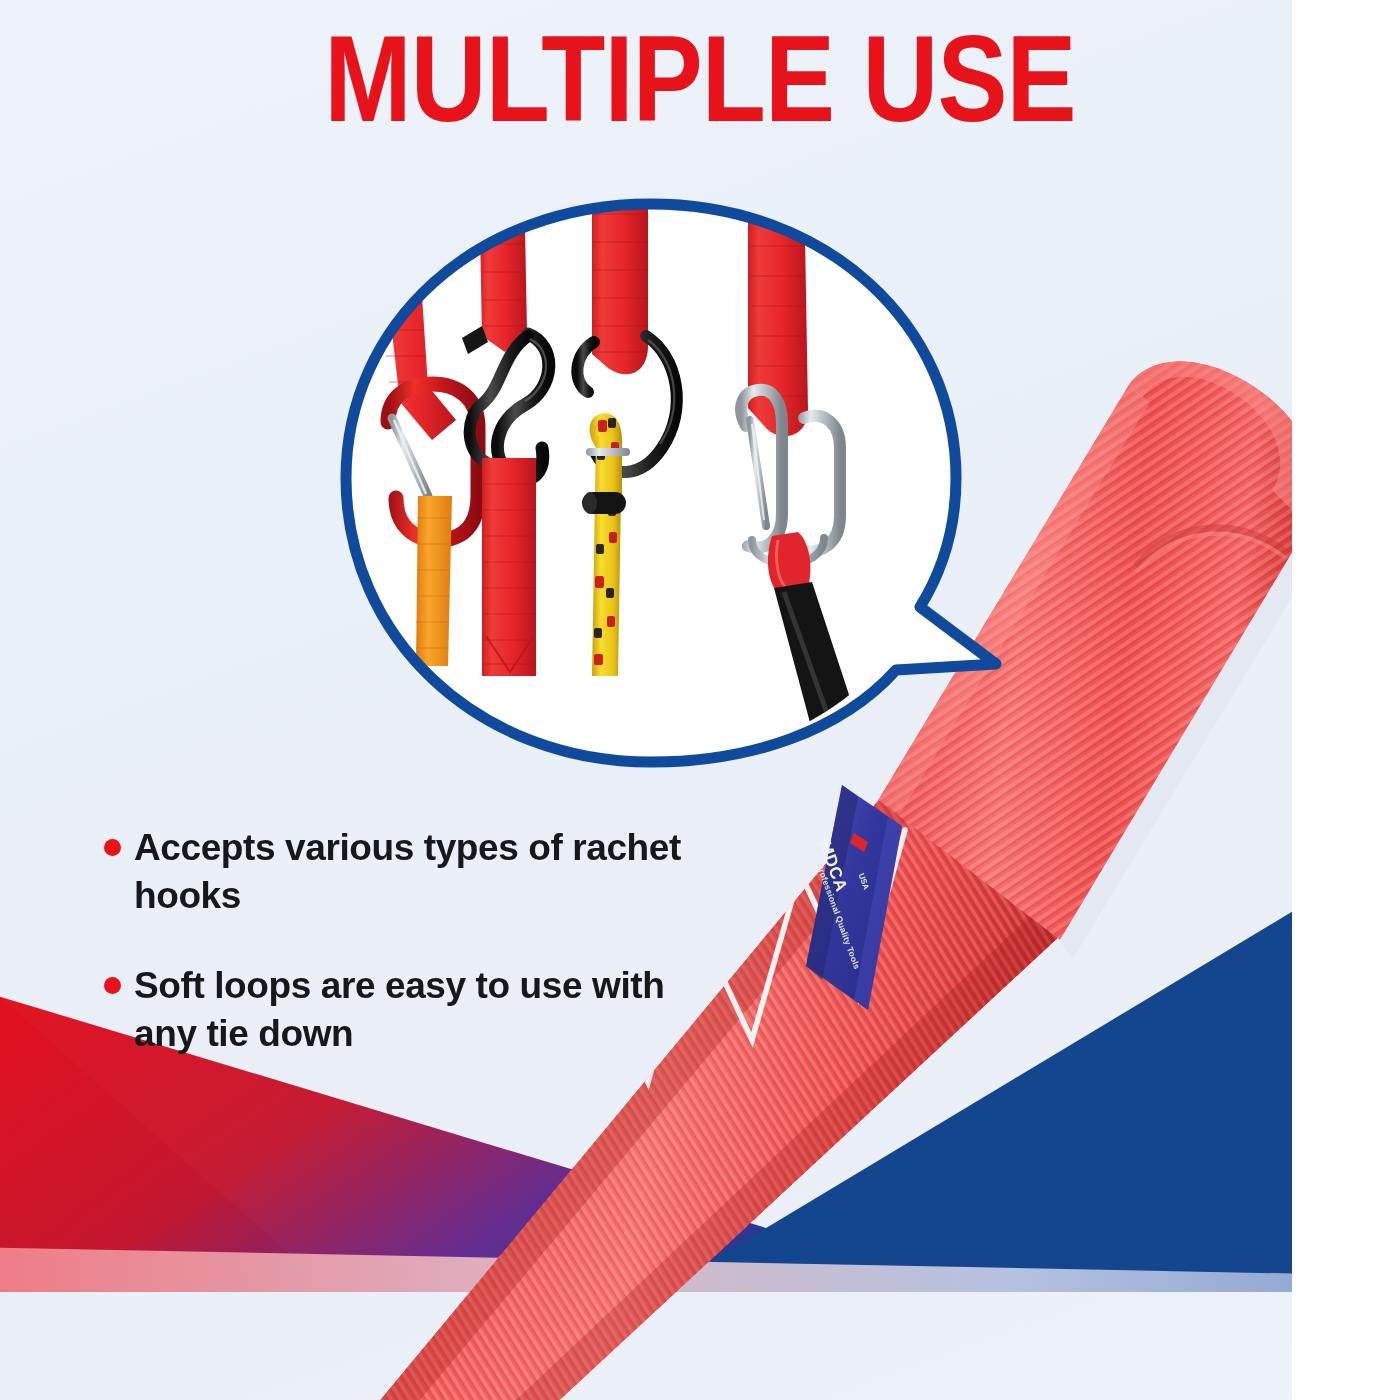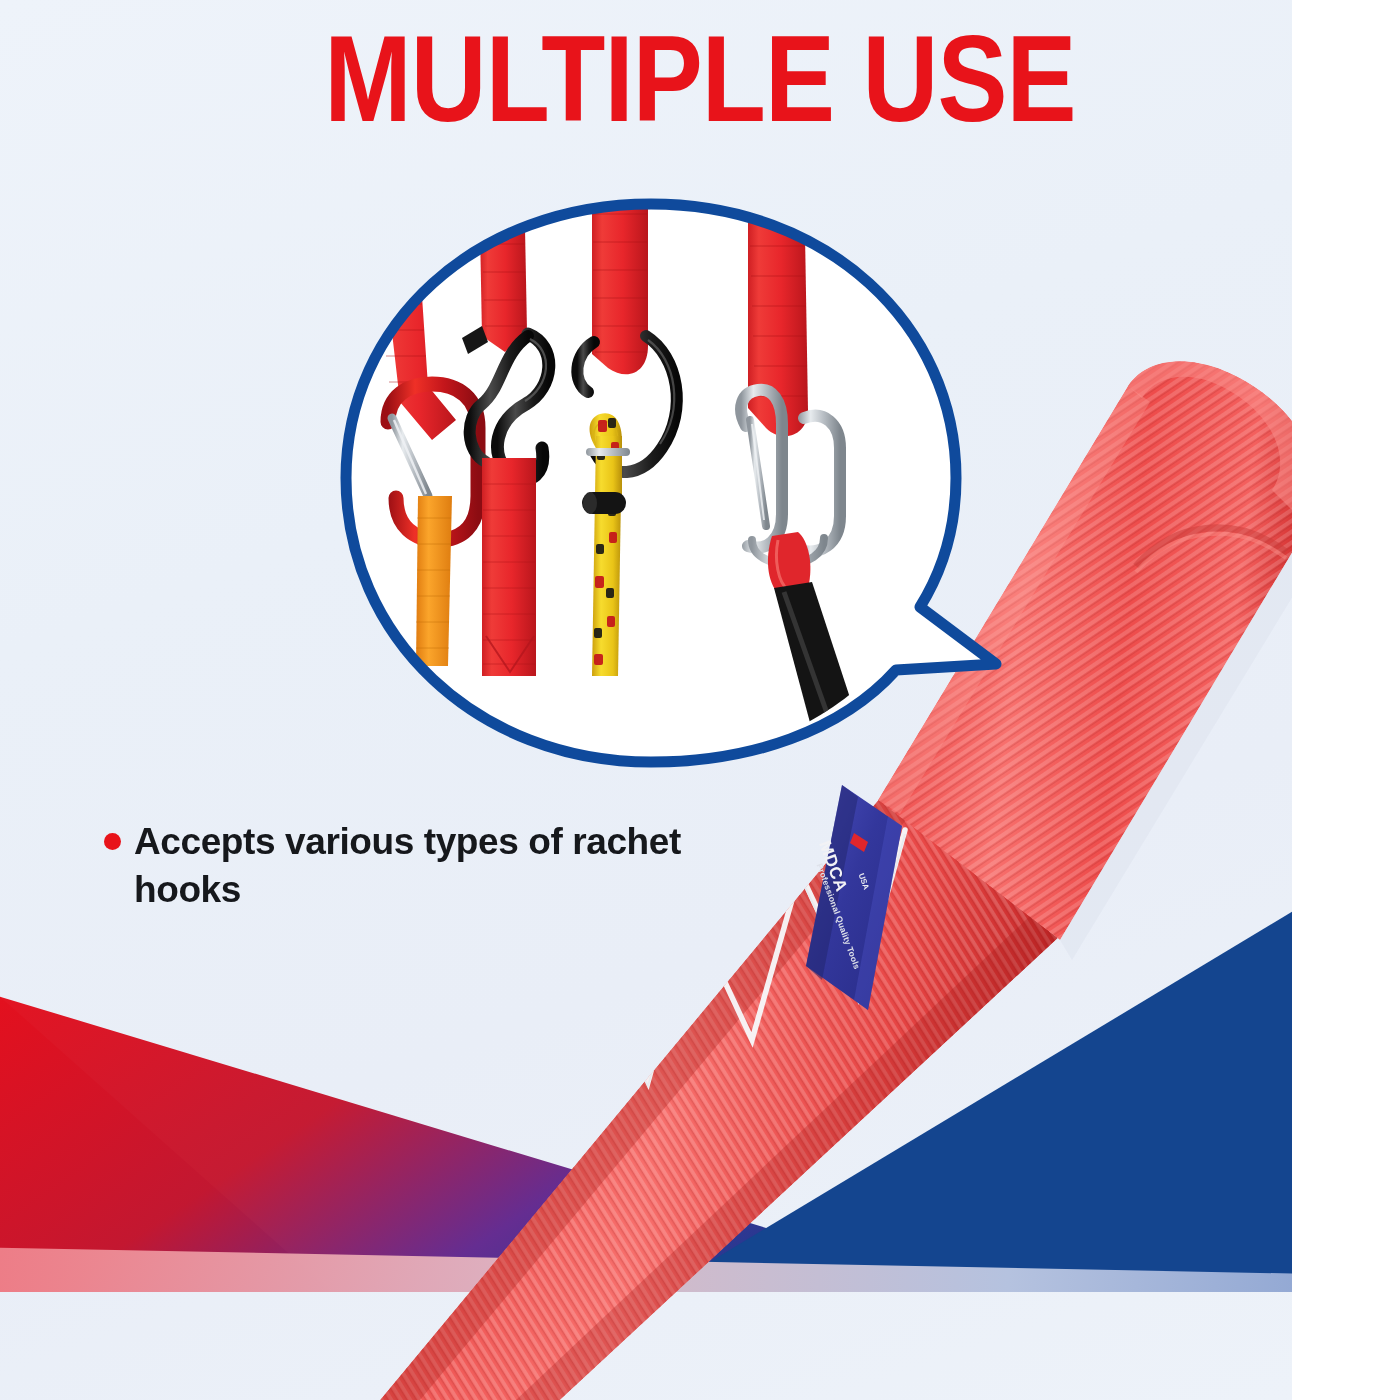--- a/index.html
+++ b/index.html
@@ -46,20 +46,21 @@
     position: absolute;
     left: 104px;
     top: 818px;
     width: 600px;
     z-index: 30;
   }
   .bullet-row {
     display: flex;
     align-items: flex-start;
     margin-bottom: 42px;
+    margin-top: 6px;
   }
   .bullet-dot {
     width: 17px;
     height: 17px;
     border-radius: 50%;
     background: #e8131a;
     flex: 0 0 auto;
     margin-top: 15px;
     margin-right: 13px;
   }
@@ -373,20 +374,24 @@
              C 545 535 455 566 355 566
              C 180 566 50 440 50 282
              C 50 128 180 8 355 8 Z" fill="none" stroke="#0f4a9c" stroke-width="11" stroke-linejoin="round"></path>
   </svg>
 
   <div class="bullets">
     <div class="bullet-row">
       <div class="bullet-dot"></div>
       <div class="bullet-text">Accepts various types of rachet hooks</div>
     </div>
+    <div class="bullet-row">
+      <div class="bullet-dot"></div>
+      <div class="bullet-text">Soft loops are easy to use with any tie down</div>
+    </div>
   </div>
 
   <svg class="product" viewBox="0 0 1400 1400">
     <defs>
       <linearGradient id="strapBody" x1="0" y1="0" x2="1" y2="0.15">
         <stop offset="0%" stop-color="#d9302f"></stop>
         <stop offset="12%" stop-color="#ef5150"></stop>
         <stop offset="38%" stop-color="#f8706d"></stop>
         <stop offset="62%" stop-color="#ee4c4b"></stop>
         <stop offset="86%" stop-color="#f4605e"></stop>

